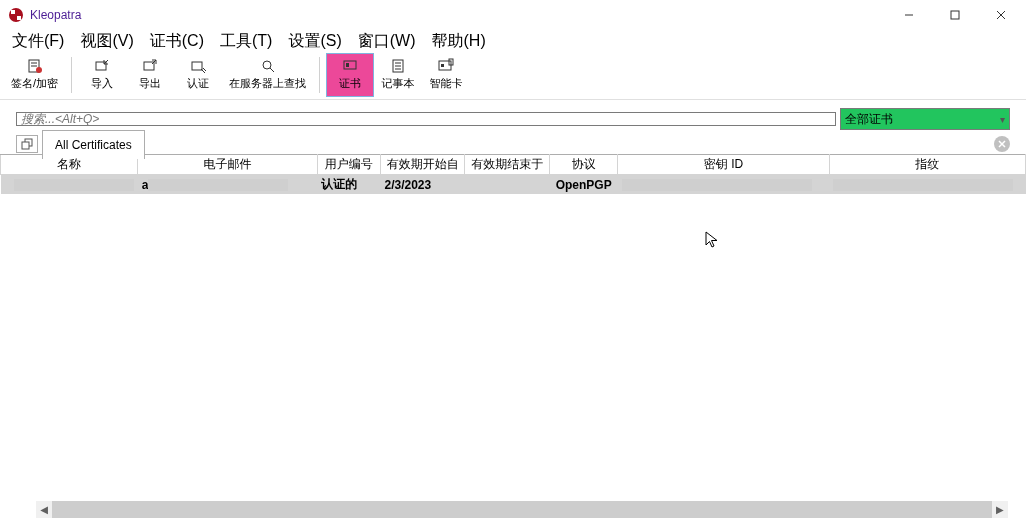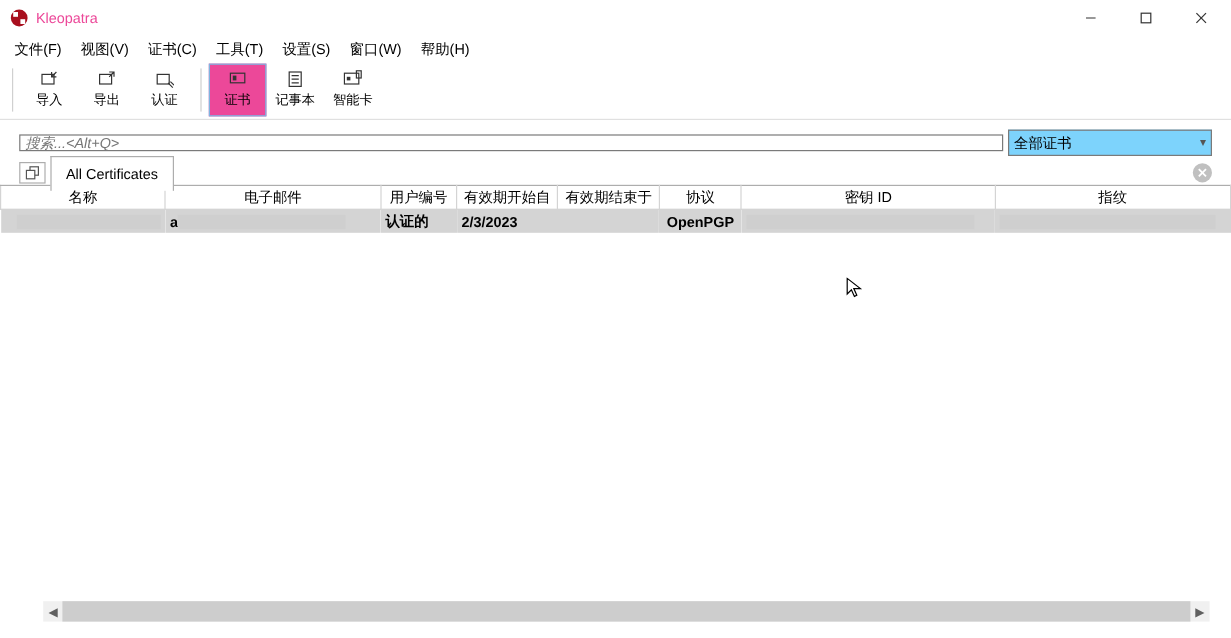--- a/index.html
+++ b/index.html
@@ -1,44 +1,44 @@
 <!DOCTYPE html>
 <html><head>
 <meta charset="utf-8">
 <style>
   * { margin:0; padding:0; box-sizing:border-box; font-family:"Microsoft YaHei","Segoe UI",sans-serif; }
   body { background:#fff; color:#000; font-size:12px; width:1026px; height:532px; overflow:hidden; position:relative; }
 
   
   .titlebar { height:30px; display:flex; align-items:center; padding:0 2px 0 8px; background:#fff; }
   .titlebar .app-icon { width:16px; height:16px; margin-right:6px; }
-  .titlebar .title { flex:1; color:#ec4899; font-size:12px; }
+  .titlebar .title { flex:1; color:#4c1d95; font-size:12px; }
   .win-controls { display:flex; height:100%; }
   .win-btn { width:46px; display:flex; align-items:center; justify-content:center; color:#000; }
   .win-btn svg { stroke:#333; }
 
   
   .menubar { height:22px; display:flex; align-items:center; padding:0 4px; background:#fff; }
-  .menubar .menu-item { padding:2px 8px; color:#000; font-size:12px; }
+  .menubar .menu-item { padding:2px 8px; color:#000; font-size:16px; }
 
   
   .toolbar { height:48px; display:flex; align-items:center; padding:0 4px 2px 4px; border-bottom:1px solid #e0e0e0; background:#fff; }
   .tool-group { display:flex; gap:0; }
   .tool-btn { display:flex; flex-direction:column; align-items:center; justify-content:center; padding:2px 6px; min-width:48px; height:44px; border:1px solid transparent; }
   .tool-btn.wide { min-width:82px; }
   .tool-btn.active { background:#ec4899; border:1px solid #7eb4e0; }
   .tool-btn .icon { width:16px; height:16px; display:flex; align-items:center; justify-content:center; }
   .tool-btn .label { font-size:11px; color:#000; margin-top:2px; white-space:nowrap; }
   .tool-sep { width:1px; height:36px; background:#d0d0d0; margin:0 6px; }
 
   
   .filter-row { display:flex; align-items:center; padding:8px 16px 4px 16px; gap:4px; }
   .search-input { flex:1; height:14px; border:1px solid #7a7a7a; padding:0 4px; font-size:12px; }
   .search-input::placeholder { color:#767676; font-style:italic; }
-  .filter-select { width:170px; height:22px; border:1px solid #7a7a7a; background:#7dd3fc; display:flex; align-items:center; justify-content:space-between; padding:0 4px; }
+  .filter-select { width:170px; height:22px; border:1px solid #7a7a7a; background:#22c55e; display:flex; align-items:center; justify-content:space-between; padding:0 4px; }
   .filter-select .chev { font-size:10px; color:#555; }
 
   
   .tab-row { display:flex; align-items:center; padding:0 16px; height:20px; }
   .tab-new-btn { width:22px; height:18px; border:1px solid #adadad; display:flex; align-items:center; justify-content:center; margin-right:4px; font-size:11px; }
   .tab { padding:7px 12px; border:1px solid #adadad; border-bottom:none; background:#fff; font-size:12px; }
   .tab-close { margin-left:auto; width:16px; height:16px; border-radius:50%; background:#c0c0c0; display:flex; align-items:center; justify-content:center; }
   .tab-close svg { stroke:#fff; }
 
   
@@ -96,20 +96,31 @@
   <span class="menu-item">视图(V)</span>
   <span class="menu-item">证书(C)</span>
   <span class="menu-item">工具(T)</span>
   <span class="menu-item">设置(S)</span>
   <span class="menu-item">窗口(W)</span>
   <span class="menu-item">帮助(H)</span>
 </div>
 
 <div class="toolbar">
   <div class="tool-group">
+    <div class="tool-btn">
+      <span class="icon">
+          <svg width="16" height="16">
+            <rect x="2" y="2" width="10" height="12" fill="none" stroke="#333"></rect>
+            <line x1="4" y1="5" x2="10" y2="5" stroke="#333"></line>
+            <line x1="4" y1="8" x2="10" y2="8" stroke="#333"></line>
+            <circle cx="12" cy="12" r="3" fill="#c33"></circle>
+          </svg>
+        </span>
+      <span class="label">签名/加密</span>
+    </div>
   </div>
   <div class="tool-sep"></div>
   <div class="tool-group">
     <div class="tool-btn">
       <span class="icon">
           <svg width="16" height="16">
             <rect x="2" y="4" width="10" height="8" fill="none" stroke="#333"></rect>
             <path d="M14 2 L10 6 M10 2 L10 6 L14 6" fill="none" stroke="#333"></path>
           </svg>
         </span>
@@ -125,20 +136,29 @@
       <span class="label">导出</span>
     </div>
     <div class="tool-btn">
       <span class="icon">
           <svg width="16" height="16">
             <rect x="2" y="4" width="10" height="8" fill="none" stroke="#333"></rect>
             <path d="M11 11 L15 15 M13 10 L16 13" stroke="#333"></path>
           </svg>
         </span>
       <span class="label">认证</span>
+    </div>
+    <div class="tool-btn wide">
+      <span class="icon">
+          <svg width="16" height="16">
+            <circle cx="7" cy="7" r="4" fill="none" stroke="#333"></circle>
+            <line x1="10" y1="10" x2="14" y2="14" stroke="#333"></line>
+          </svg>
+        </span>
+      <span class="label">在服务器上查找</span>
     </div>
   </div>
   <div class="tool-sep"></div>
   <div class="tool-group">
     <div class="tool-btn active">
       <span class="icon">
           <svg width="16" height="16">
             <rect x="2" y="3" width="12" height="8" fill="none" stroke="#333"></rect>
             <rect x="4" y="5" width="3" height="4" fill="#333"></rect>
           </svg>

